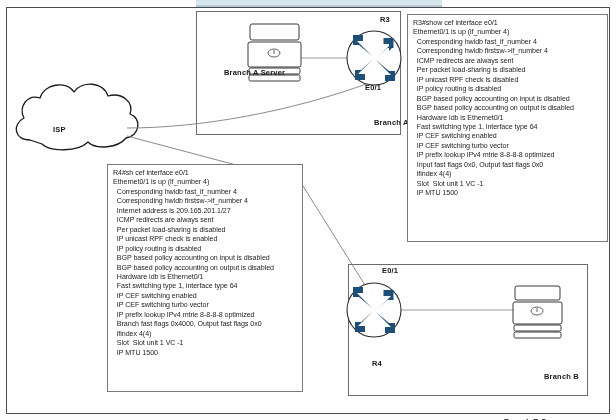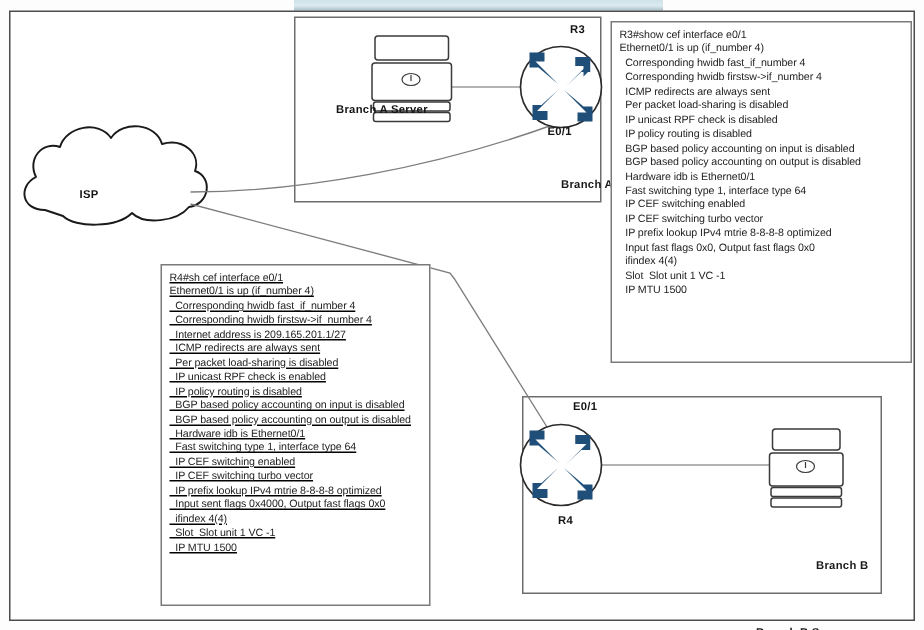--- a/index.html
+++ b/index.html
@@ -44,37 +44,37 @@
 
   
   .cli-panel{
     position:absolute;
     border:1px solid #7a7a7a;
     background:#ffffff;
     box-sizing:border-box;
     padding:4px 4px 3px 5px;
   }
   #cli-r3{left:407px;top:14px;width:201px;height:228px;}
-  #cli-r4{left:107px;top:176px;width:180px;height:228px;text-decoration:underline;}
+  #cli-r4{left:107px;top:164px;width:196px;height:228px;}
   .cli-line{
     font-family:"Liberation Sans", sans-serif;
     font-size:7.1px;
     line-height:9.45px;
     color:#1d1d1d;
     white-space:pre;
     letter-spacing:-0.05px;
   }
 
   
   .dev-label{
     position:absolute;font-size:7.5px;color:#141414;font-weight:600;
     white-space:nowrap;letter-spacing:.2px;
   }
   #r3-name{left:380px;top:15px;}
-  #r4-name{left:372px;top:342px;}
+  #r4-name{left:372px;top:359px;}
   #r3-int{left:365px;top:83px;}
   #r4-int{left:382px;top:266px;}
   #srv-a-label{left:224px;top:68px;}
   #srv-b-label{left:504px;top:371px;margin-top:46px;}
   #isp-label{left:53px;top:125px;font-weight:600;}
 
   
   svg.canvas{position:absolute;left:0;top:0;width:616px;height:420px;pointer-events:none;}
 </style>
 </head>
@@ -212,19 +212,19 @@
       <div class="cli-line">  Per packet load-sharing is disabled</div>
       <div class="cli-line">  IP unicast RPF check is enabled</div>
       <div class="cli-line">  IP policy routing is disabled</div>
       <div class="cli-line">  BGP based policy accounting on input is disabled</div>
       <div class="cli-line">  BGP based policy accounting on output is disabled</div>
       <div class="cli-line">  Hardware idb is Ethernet0/1</div>
       <div class="cli-line">  Fast switching type 1, interface type 64</div>
       <div class="cli-line">  IP CEF switching enabled</div>
       <div class="cli-line">  IP CEF switching turbo vector</div>
       <div class="cli-line">  IP prefix lookup IPv4 mtrie 8-8-8-8 optimized</div>
-      <div class="cli-line">  Input sent flags 0x4000, Output fast flags 0x0</div>
+      <div class="cli-line">  Branch fast flags 0x4000, Output fast flags 0x0</div>
       <div class="cli-line">  ifindex 4(4)</div>
       <div class="cli-line">  Slot  Slot unit 1 VC -1</div>
       <div class="cli-line">  IP MTU 1500</div>
     </div>
 
 </div>
 
 </body></html>

